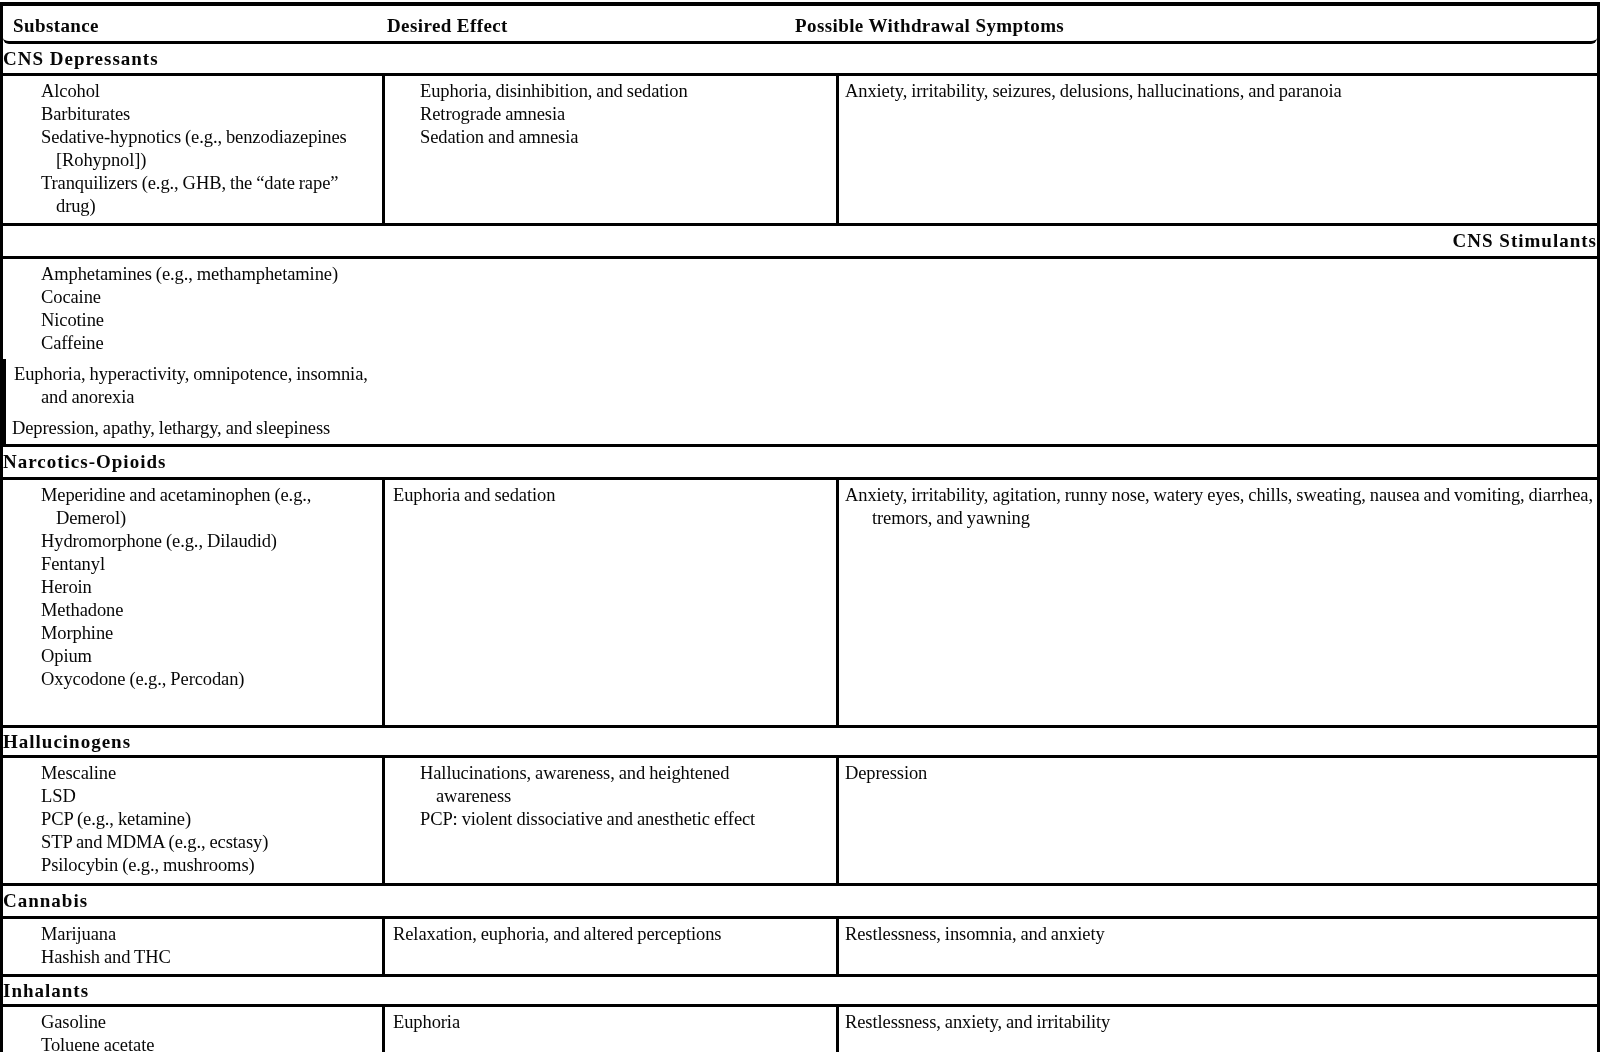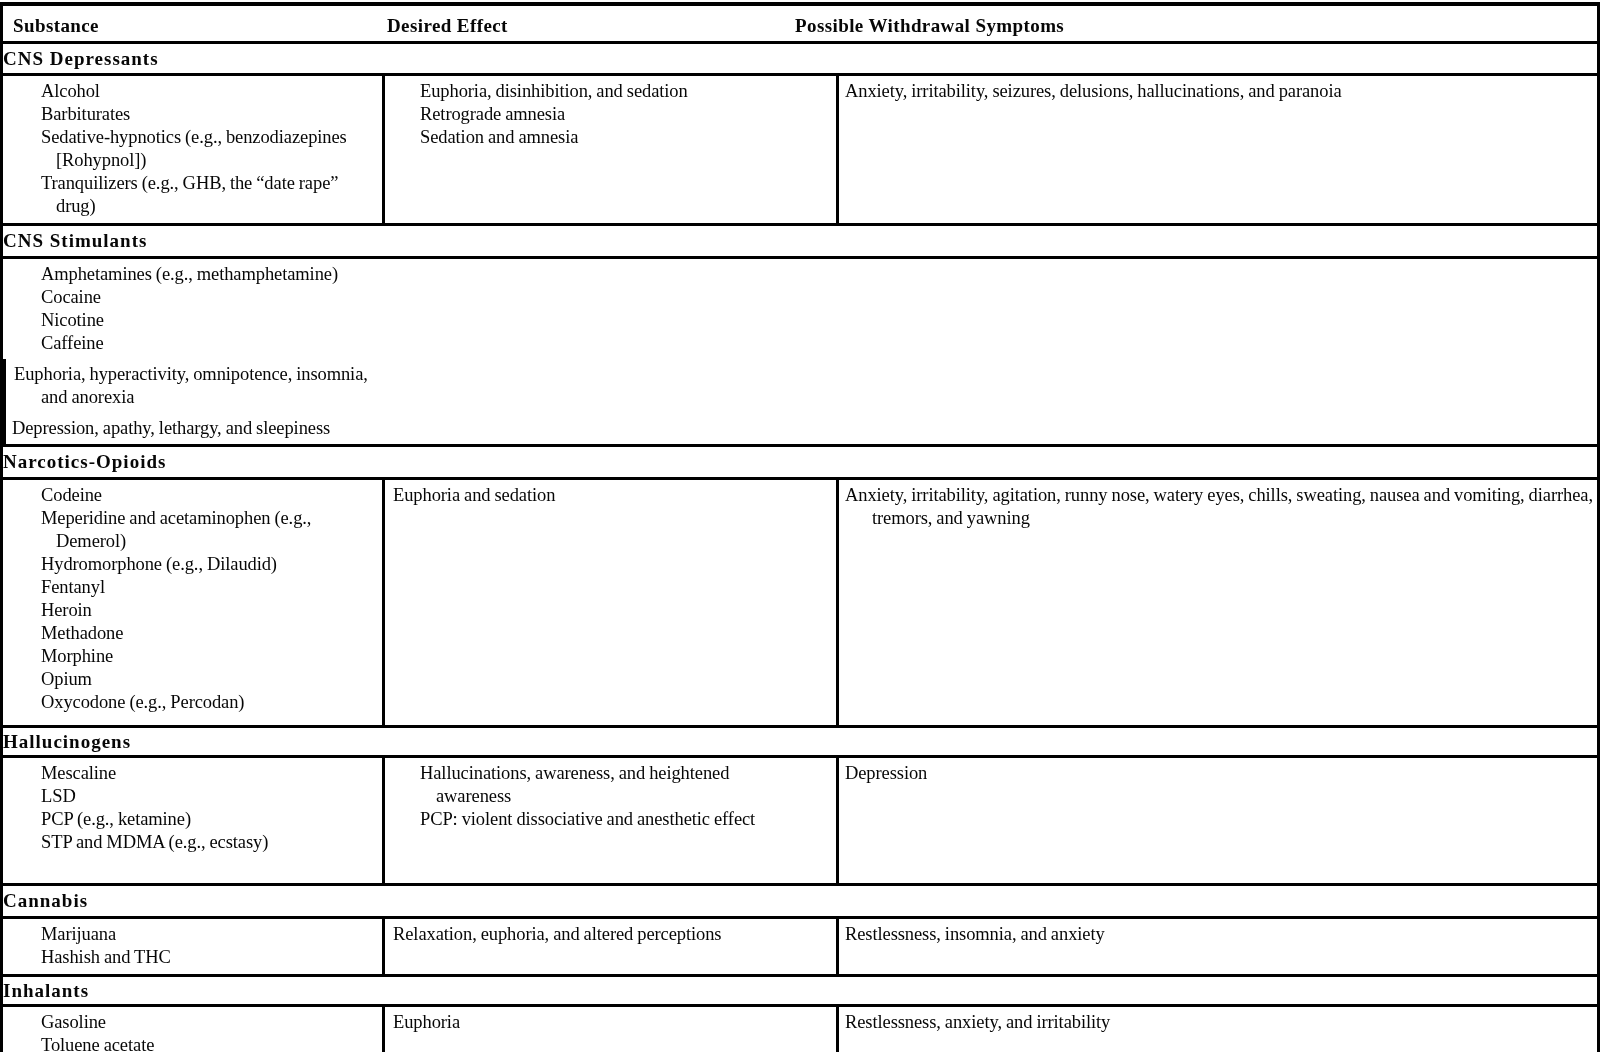--- a/index.html
+++ b/index.html
@@ -17,20 +17,21 @@
     border-right: 3px solid #000;
     font-family: "Liberation Serif", "DejaVu Serif", serif;
     color: #070707;
   }
   
   .header-row {
     display: flex;
     box-sizing: border-box;
     min-height: 38px;
     border-bottom: 3px solid #000;
+    border-radius: 6px;
   }
   .hcell {
     box-sizing: border-box;
     font-weight: bold;
     font-size: 19px;
     letter-spacing: 0.4px;
     padding-top: 9px;
     white-space: nowrap;
     overflow: hidden;
   }
@@ -43,21 +44,21 @@
     display: flex;
     align-items: center;
     border-bottom: 3px solid #000;
     padding-left: 0;
     font-weight: bold;
     font-size: 19px;
     letter-spacing: 1px;
     white-space: nowrap;
   }
   .sec-row[data-sec="0"] { min-height: 32px; }
-  .sec-row[data-sec="1"] { min-height: 33px; }
+  .sec-row[data-sec="1"] { min-height: 33px; justify-content: flex-end; }
   .sec-row[data-sec="2"] { min-height: 33px; }
   .sec-row[data-sec="3"] { min-height: 30px; }
   .sec-row[data-sec="4"] { min-height: 33px; }
   .sec-row[data-sec="5"] { min-height: 30px; }
   
   .body-row {
     display: flex;
     box-sizing: border-box;
     border-bottom: 3px solid #000;
   }
@@ -135,21 +136,20 @@
         </div>
         <div class="cell c3">
           <div class="line">Depression, apathy, lethargy, and sleepiness</div>
         </div>
       </div>
       <div class="sec-row" data-sec="2">
         <div class="">Narcotics-Opioids</div>
       </div>
       <div class="body-row" data-sec="2">
         <div class="cell c1">
-          <div class="line">Codeine</div>
           <div class="line">Meperidine and acetaminophen (e.g.,</div>
           <div class="line ind-1">Demerol)</div>
           <div class="line">Hydromorphone (e.g., Dilaudid)</div>
           <div class="line">Fentanyl</div>
           <div class="line">Heroin</div>
           <div class="line">Methadone</div>
           <div class="line">Morphine</div>
           <div class="line">Opium</div>
           <div class="line">Oxycodone (e.g., Percodan)</div>
         </div>
@@ -163,20 +163,21 @@
       </div>
       <div class="sec-row" data-sec="3">
         <div class="">Hallucinogens</div>
       </div>
       <div class="body-row" data-sec="3">
         <div class="cell c1">
           <div class="line">Mescaline</div>
           <div class="line">LSD</div>
           <div class="line">PCP (e.g., ketamine)</div>
           <div class="line">STP and MDMA (e.g., ecstasy)</div>
+          <div class="line">Psilocybin (e.g., mushrooms)</div>
         </div>
         <div class="cell c2">
           <div class="line ind-2">Hallucinations, awareness, and heightened</div>
           <div class="line ind-3">awareness</div>
           <div class="line ind-2">PCP: violent dissociative and anesthetic effect</div>
         </div>
         <div class="cell c3">
           <div class="line">Depression</div>
         </div>
       </div>

